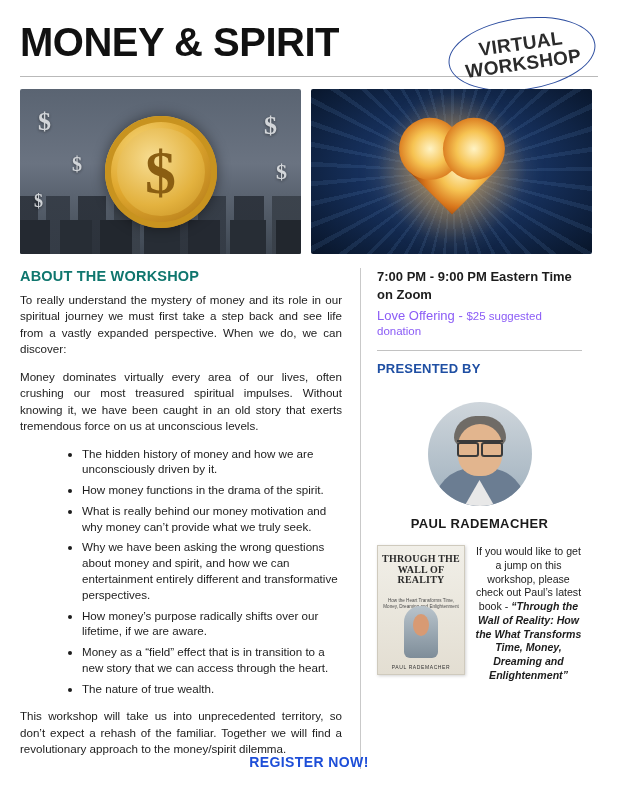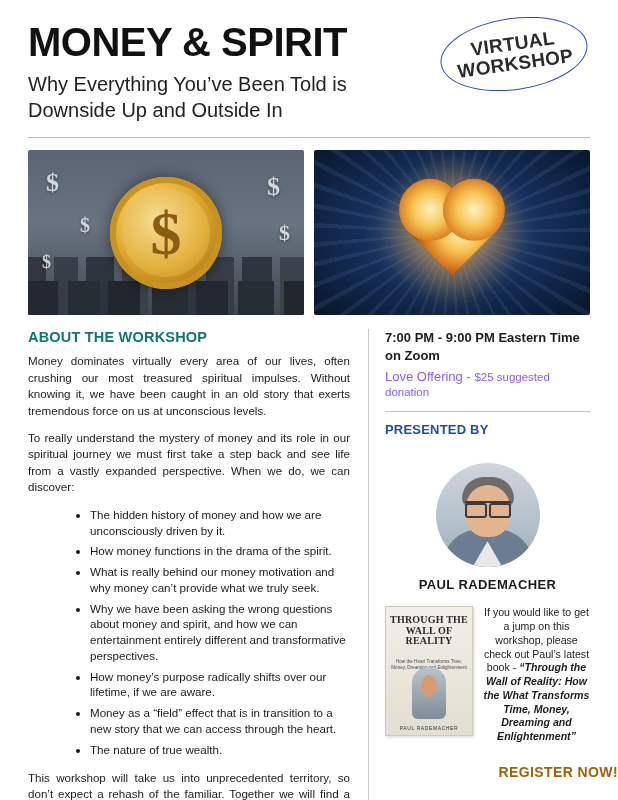--- a/index.html
+++ b/index.html
@@ -13,21 +13,21 @@
     font-family: "Liberation Sans", sans-serif;
     color: #1a1a1a;
     overflow: hidden;
     position: relative;
   }
   .page {
     width: 618px;
     height: 800px;
     position: relative;
     box-sizing: border-box;
-    padding: 0 28px;
+    padding: 0 20px;
   }
 
   
   .header {
     padding-top: 22px;
     position: relative;
   }
   .title {
     font-size: 40px;
     font-weight: 700;
@@ -420,36 +420,35 @@
     text-align: center;
   }
   .book-text .ital {
     font-style: italic;
     font-weight: 700;
   }
 
   .register {
     position: absolute;
     left: 0; right: 0;
-    bottom: 20px;
-    text-align: right;
+    bottom: 30px;
+    text-align: center;
     font-weight: 700;
     font-size: 14px;
     letter-spacing: .4px;
-    color: #a16207;
+    color: #1d4ed8;
   }
 </style>
 </head>
 <body>
 
 <div class="page">
 
   <div class="header">
     <h1 class="title">MONEY &amp; SPIRIT</h1>
-    <p class="subtitle">Why Everything You’ve Been Told is Downside Up and Outside In</p>
     <div class="badge">
       <div class="ellipse"></div>
       <div class="badge-text">
         <span>VIRTUAL</span><br>
         <span>WORKSHOP</span>
       </div>
     </div>
   </div>
 
   <hr class="rule">
@@ -471,22 +470,22 @@
       <div class="rays"></div>
       <div class="glow"></div>
       <div class="heart"></div>
     </div>
   </div>
 
   <div class="body-cols">
 
     <div class="col-left">
       <h2 class="section-head">ABOUT THE WORKSHOP</h2>
+      <p class="para">To really understand the mystery of money and its role in our spiritual journey we must first take a step back and see life from a vastly expanded perspective. When we do, we can discover:</p>
       <p class="para">Money dominates virtually every area of our lives, often crushing our most treasured spiritual impulses. Without knowing it, we have been caught in an old story that exerts tremendous force on us at unconscious levels.</p>
-      <p class="para">To really understand the mystery of money and its role in our spiritual journey we must first take a step back and see life from a vastly expanded perspective. When we do, we can discover:</p>
       <ul class="bullets">
         <li>The hidden history of money and how we are unconsciously driven by it.</li>
         <li>How money functions in the drama of the spirit.</li>
         <li>What is really behind our money motivation and why money can’t provide what we truly seek.</li>
         <li>Why we have been asking the wrong questions about money and spirit, and how we can entertainment entirely different and transformative perspectives.</li>
         <li>How money’s purpose radically shifts over our lifetime, if we are aware.</li>
         <li>Money as a “field” effect that is in transition to a new story that we can access through the heart.</li>
         <li>The nature of true wealth.</li>
       </ul>
       <p class="para">This workshop will take us into unprecedented territory, so don’t expect a rehash of the familiar. Together we will find a revolutionary approach to the money/spirit dilemma.</p>

